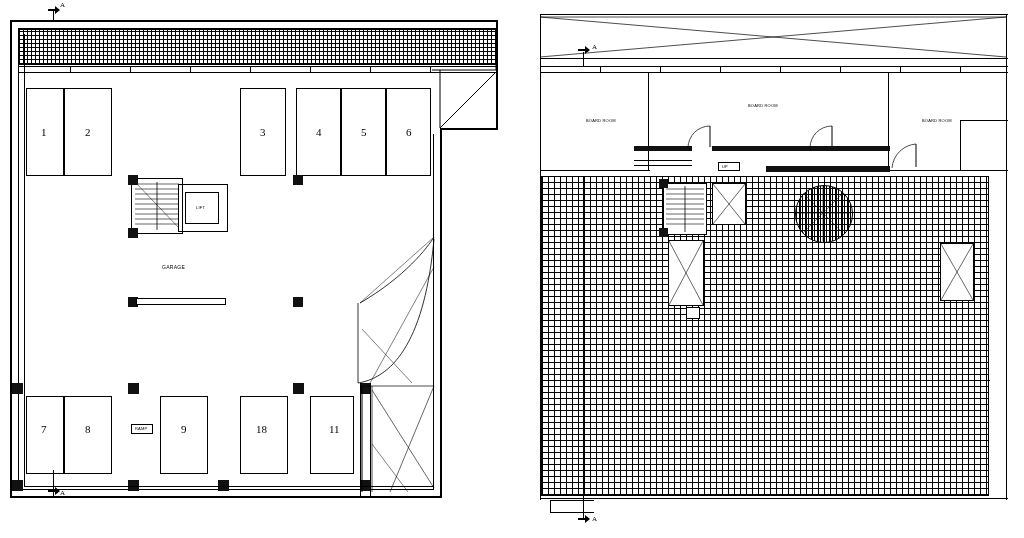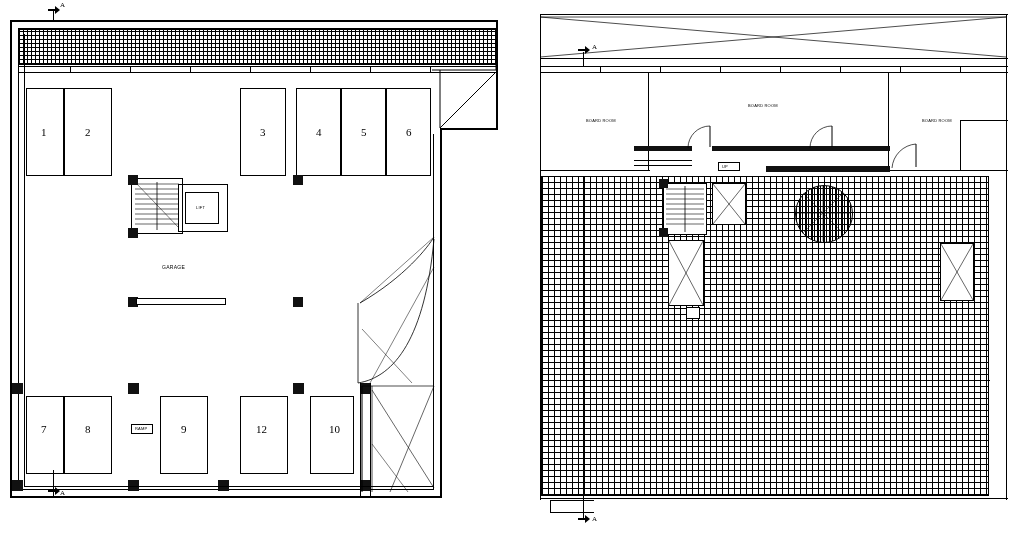--- a/index.html
+++ b/index.html
@@ -205,22 +205,22 @@
     </svg>
 
     <div class="boxthin" style="left:26px;top:396px;width:38px;height:78px;"></div>
     <div class="boxthin" style="left:64px;top:396px;width:48px;height:78px;"></div>
     <div class="boxthin" style="left:160px;top:396px;width:48px;height:78px;"></div>
     <div class="boxthin" style="left:240px;top:396px;width:48px;height:78px;"></div>
     <div class="boxthin" style="left:310px;top:396px;width:44px;height:78px;"></div>
     <div class="stall-num" style="left:41px;top:423px;">7</div>
     <div class="stall-num" style="left:85px;top:423px;">8</div>
     <div class="stall-num" style="left:181px;top:423px;">9</div>
-    <div class="stall-num" style="left:256px;top:423px;">12</div>
-    <div class="stall-num" style="left:329px;top:423px;">10</div>
+    <div class="stall-num" style="left:256px;top:423px;">18</div>
+    <div class="stall-num" style="left:329px;top:423px;">11</div>
 
     <div class="box" style="left:131px;top:424px;width:22px;height:10px;"></div>
     <div class="txt tiny" style="left:135px;top:426px;">RAMP</div>
 
     <div class="ln" style="left:24px;top:486px;width:410px;height:0.8px;"></div>
     <div class="ln" style="left:360px;top:383px;width:0.8px;height:114px;"></div>
     <div class="ln" style="left:370px;top:383px;width:0.8px;height:114px;"></div>
 
     <div class="ln" style="left:53px;top:470px;width:1px;height:26px;"></div>
     <svg class="overlay" width="20" height="14" style="left:48px;top:487px;">

